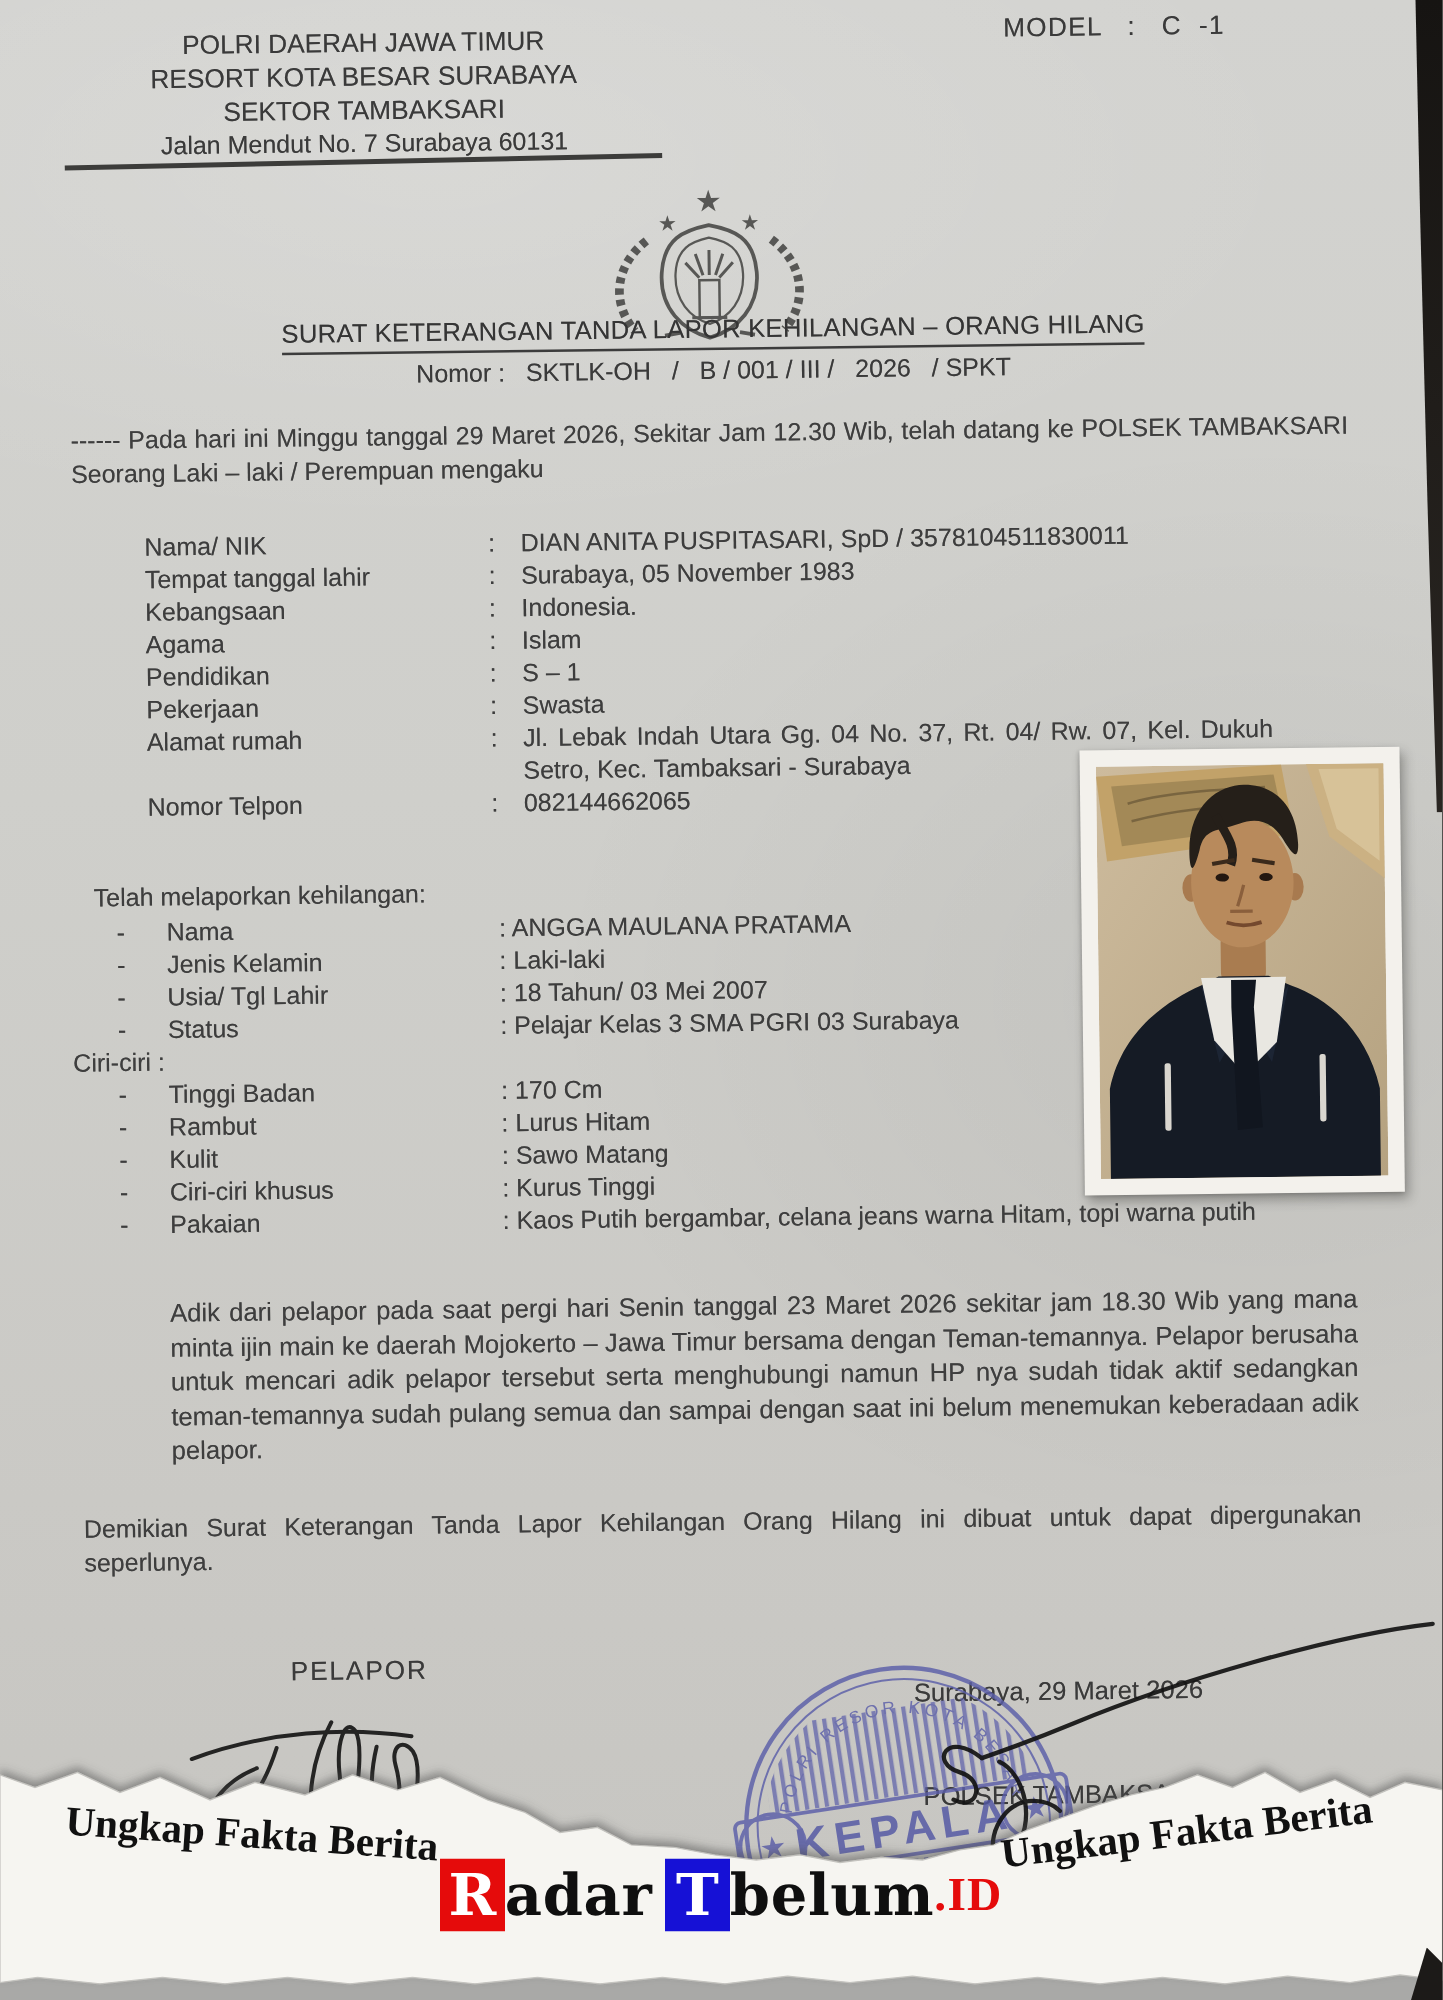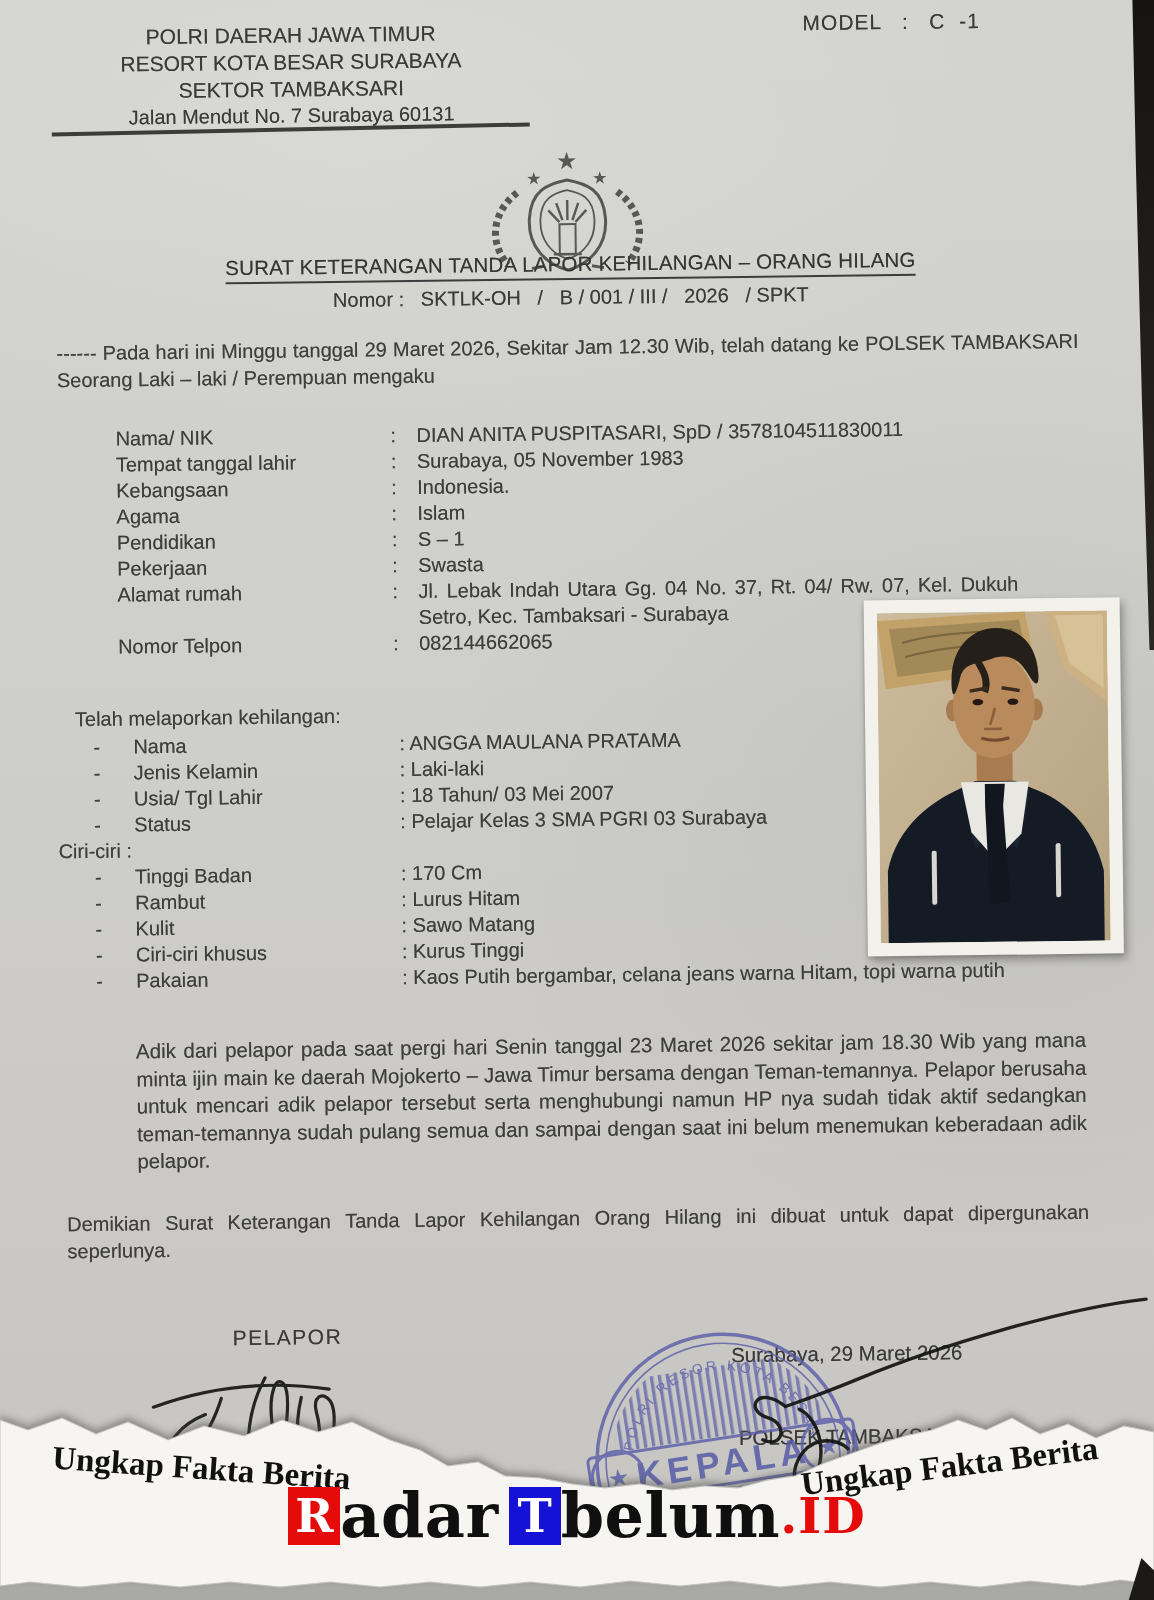--- a/index.html
+++ b/index.html
@@ -77,22 +77,22 @@
   .slogan{position:absolute;z-index:8;font-family:"Liberation Serif",serif;font-weight:700;
     font-size:33px;color:#111;white-space:nowrap;}
   .slogan.left{left:52px;top:1450px;transform:rotate(4deg);}
   .slogan.right{left:800px;top:1448px;transform:rotate(-7deg);}
   .brand{position:absolute;left:0;right:0;top:1487px;z-index:8;display:flex;justify-content:center;
     align-items:center;font-family:"DejaVu Serif",serif;font-weight:700;}
   .b-box{display:inline-flex;align-items:center;justify-content:center;width:52px;height:58px;
     color:#fff;font-size:46px;}
   .b-red{background:#e50b0b;}
   .b-blue{background:#1611d6;margin-left:10px;}
-  .b-word{color:#0f0f0f;font-size:62px;letter-spacing:.5px;line-height:58px;text-align:right;}
-  .b-suffix{color:#e50b0b;font-size:49px;line-height:58px;letter-spacing:1px;}
+  .b-word{color:#0f0f0f;font-size:46px;letter-spacing:.5px;line-height:58px;text-align:right;}
+  .b-suffix{color:#e50b0b;font-size:38px;line-height:58px;letter-spacing:1px;font-family:Liberation Serif, serif;}
 </style>
 </head>
 <body>
 
 <div class="page">
   <div class="doc">
 
     <div class="letterhead txt">
       <div>POLRI DAERAH JAWA TIMUR</div>
       <div>RESORT KOTA BESAR SURABAYA</div>

